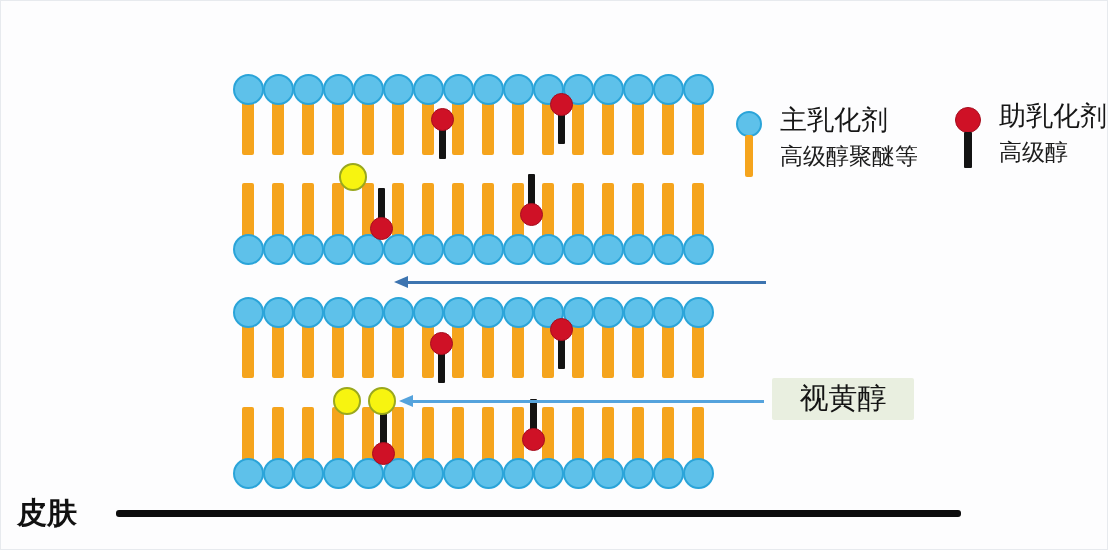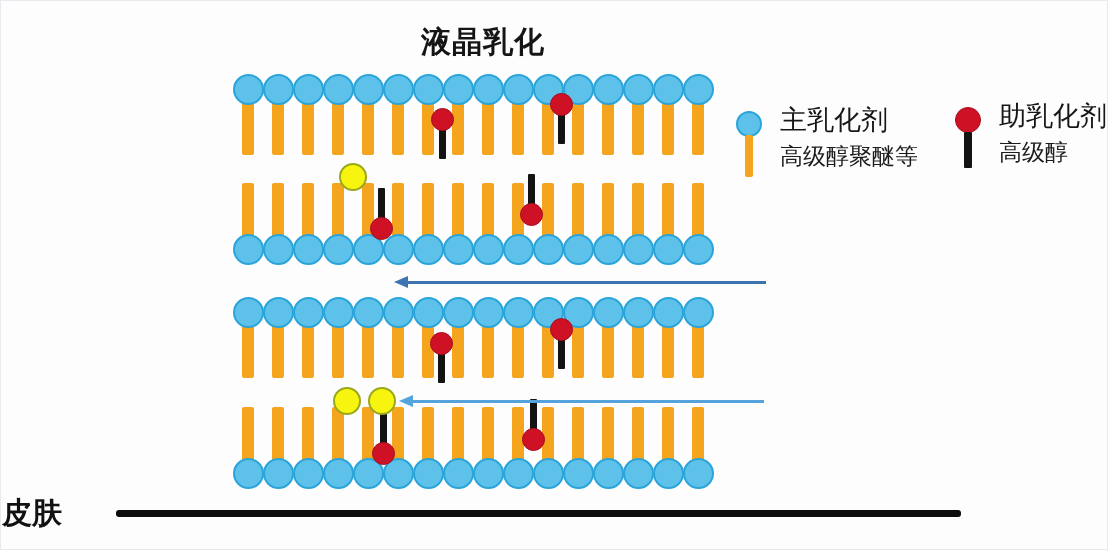--- a/index.html
+++ b/index.html
@@ -53,30 +53,29 @@
   .legend-item.main .g-head { background:var(--head-blue); border:2px solid var(--head-blue-border); }
   .legend-item.main .g-tail { width:8px; height:42px; background:var(--tail-orange); border-radius:2px; margin-top:-2px; }
   .legend-item.co .g-head { background:var(--pin-red); border:1px solid var(--pin-red-border); }
   .legend-item.co .g-tail { width:8px; height:36px; background:var(--pin-black); border-radius:1px; margin-top:-1px; }
   .legend-l1 { font-size:27px; color:#161616; line-height:1.15; white-space:nowrap; }
   .legend-l2 { font-size:23px; color:#1c1c1c; margin-top:5px; white-space:nowrap; }
   #legend-main { left:735px; top:104px; }
   #legend-co   { left:954px; top:100px; }
 
   
-  .skin-label { position:absolute; left:1px; top:492px; font-size:30px; font-weight:bold; color:#111; }
+  .skin-label { position:absolute; left:16px; top:492px; font-size:30px; font-weight:bold; color:#111; }
   .skin-line  { position:absolute; left:115px; top:509px; width:845px; height:7px;
                 background:var(--skin-line); border-radius:3px; }
 </style>
 </head>
 <body>
 
 <div class="canvas">
 
-  <div class="title">液晶乳化</div>
 
   <div id="membrane-layer">
       <div class="lipid-tail" style="left: 241px; top: 94px;"></div>
       <div class="lipid-tail" style="left: 271px; top: 94px;"></div>
       <div class="lipid-tail" style="left: 301px; top: 94px;"></div>
       <div class="lipid-tail" style="left: 331px; top: 94px;"></div>
       <div class="lipid-tail" style="left: 361px; top: 94px;"></div>
       <div class="lipid-tail" style="left: 391px; top: 94px;"></div>
       <div class="lipid-tail" style="left: 421px; top: 94px;"></div>
       <div class="lipid-tail" style="left: 451px; top: 94px;"></div>
@@ -223,20 +222,21 @@
 
   <div class="arrow" id="water-arrow">
     <div class="line"></div>
     <div class="tip"></div>
   </div>
 
   <div class="arrow" id="retinol-arrow">
     <div class="line"></div>
     <div class="tip"></div>
   </div>
+  <div class="label-box" id="retinol-label">视黄醇</div>
 
   <div class="legend-item main" id="legend-main">
     <div class="legend-glyph">
       <div class="g-head"></div>
       <div class="g-tail"></div>
     </div>
     <div class="legend-lines">
       <div class="legend-l1">主乳化剂</div>
       <div class="legend-l2">高级醇聚醚等</div>
     </div>

